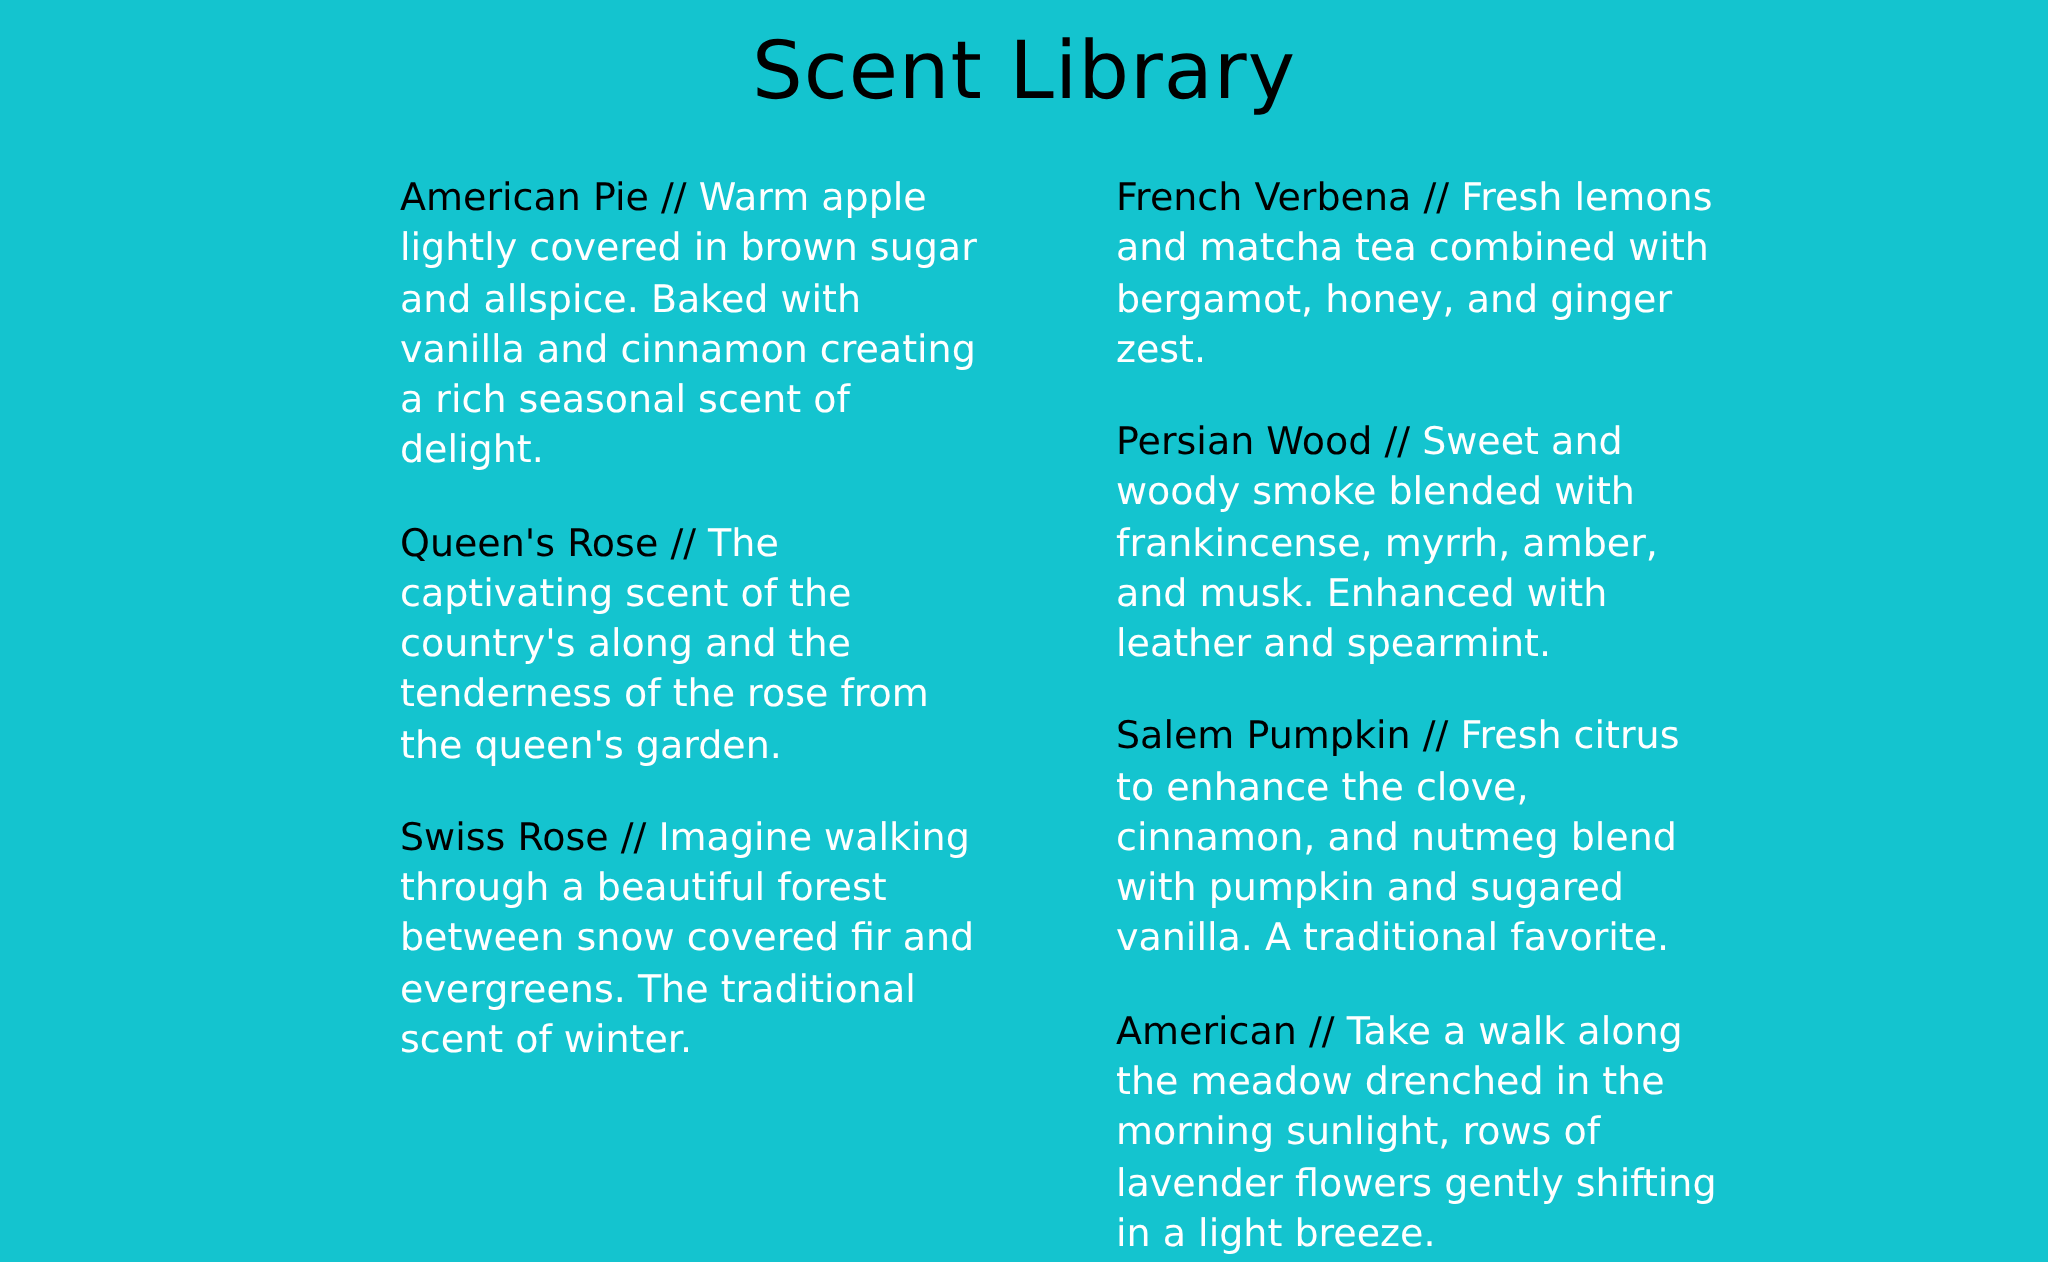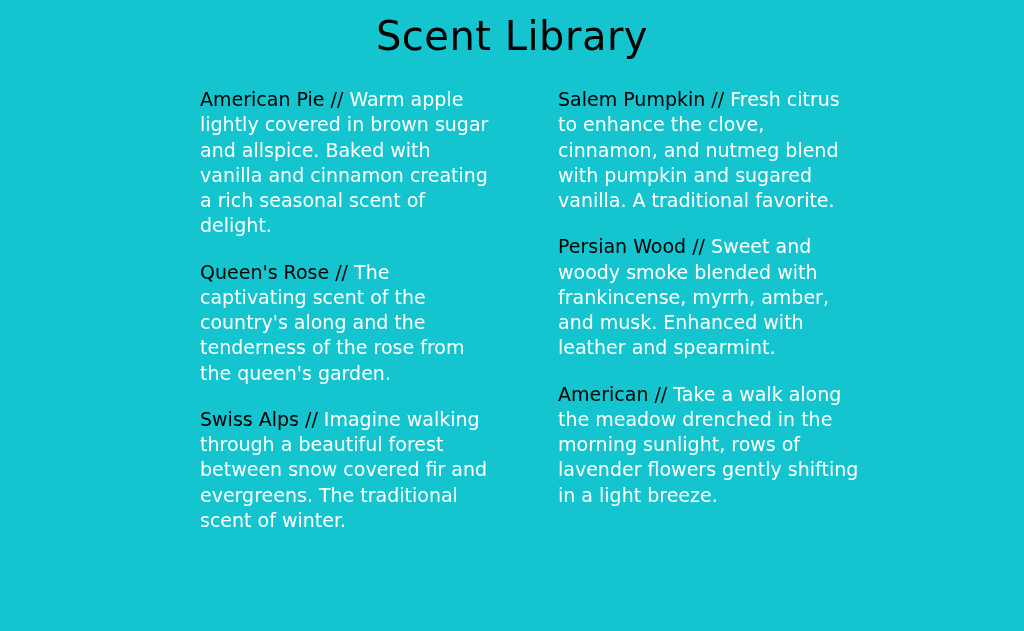--- a/index.html
+++ b/index.html
@@ -90,40 +90,45 @@
       </p>
 
 
       <p class="entry">
         <span class="name">Queen's Rose</span>
         <span class="sep">//</span>
         <span class="desc">The captivating scent of the country's along and the tenderness of the rose from the queen's garden.</span>
       </p>
 
       <p class="entry">
-        <span class="name">Swiss Alps</span>
+        <span class="name">Swiss Rose</span>
         <span class="sep">//</span>
         <span class="desc">Imagine walking through a beautiful forest between snow covered fir and evergreens. The traditional scent of winter.</span>
       </p>
 
     </div>
 
     <div class="column right">
 
-
       <p class="entry">
-        <span class="name">Salem Pumpkin</span>
+        <span class="name">French Verbena</span>
         <span class="sep">//</span>
-        <span class="desc">Fresh citrus to enhance the clove, cinnamon, and nutmeg blend with pumpkin and sugared vanilla. A traditional favorite.</span>
+        <span class="desc">Fresh lemons and matcha tea combined with bergamot, honey, and ginger zest.</span>
       </p>
 
       <p class="entry">
         <span class="name">Persian Wood</span>
         <span class="sep">//</span>
         <span class="desc">Sweet and woody smoke blended with frankincense, myrrh, amber, and musk. Enhanced with leather and spearmint.</span>
+      </p>
+
+      <p class="entry">
+        <span class="name">Salem Pumpkin</span>
+        <span class="sep">//</span>
+        <span class="desc">Fresh citrus to enhance the clove, cinnamon, and nutmeg blend with pumpkin and sugared vanilla. A traditional favorite.</span>
       </p>
 
       <p class="entry">
         <span class="name">American</span>
         <span class="sep">//</span>
         <span class="desc">Take a walk along the meadow drenched in the morning sunlight, rows of lavender flowers gently shifting in a light breeze.</span>
       </p>
 
     </div>
 

